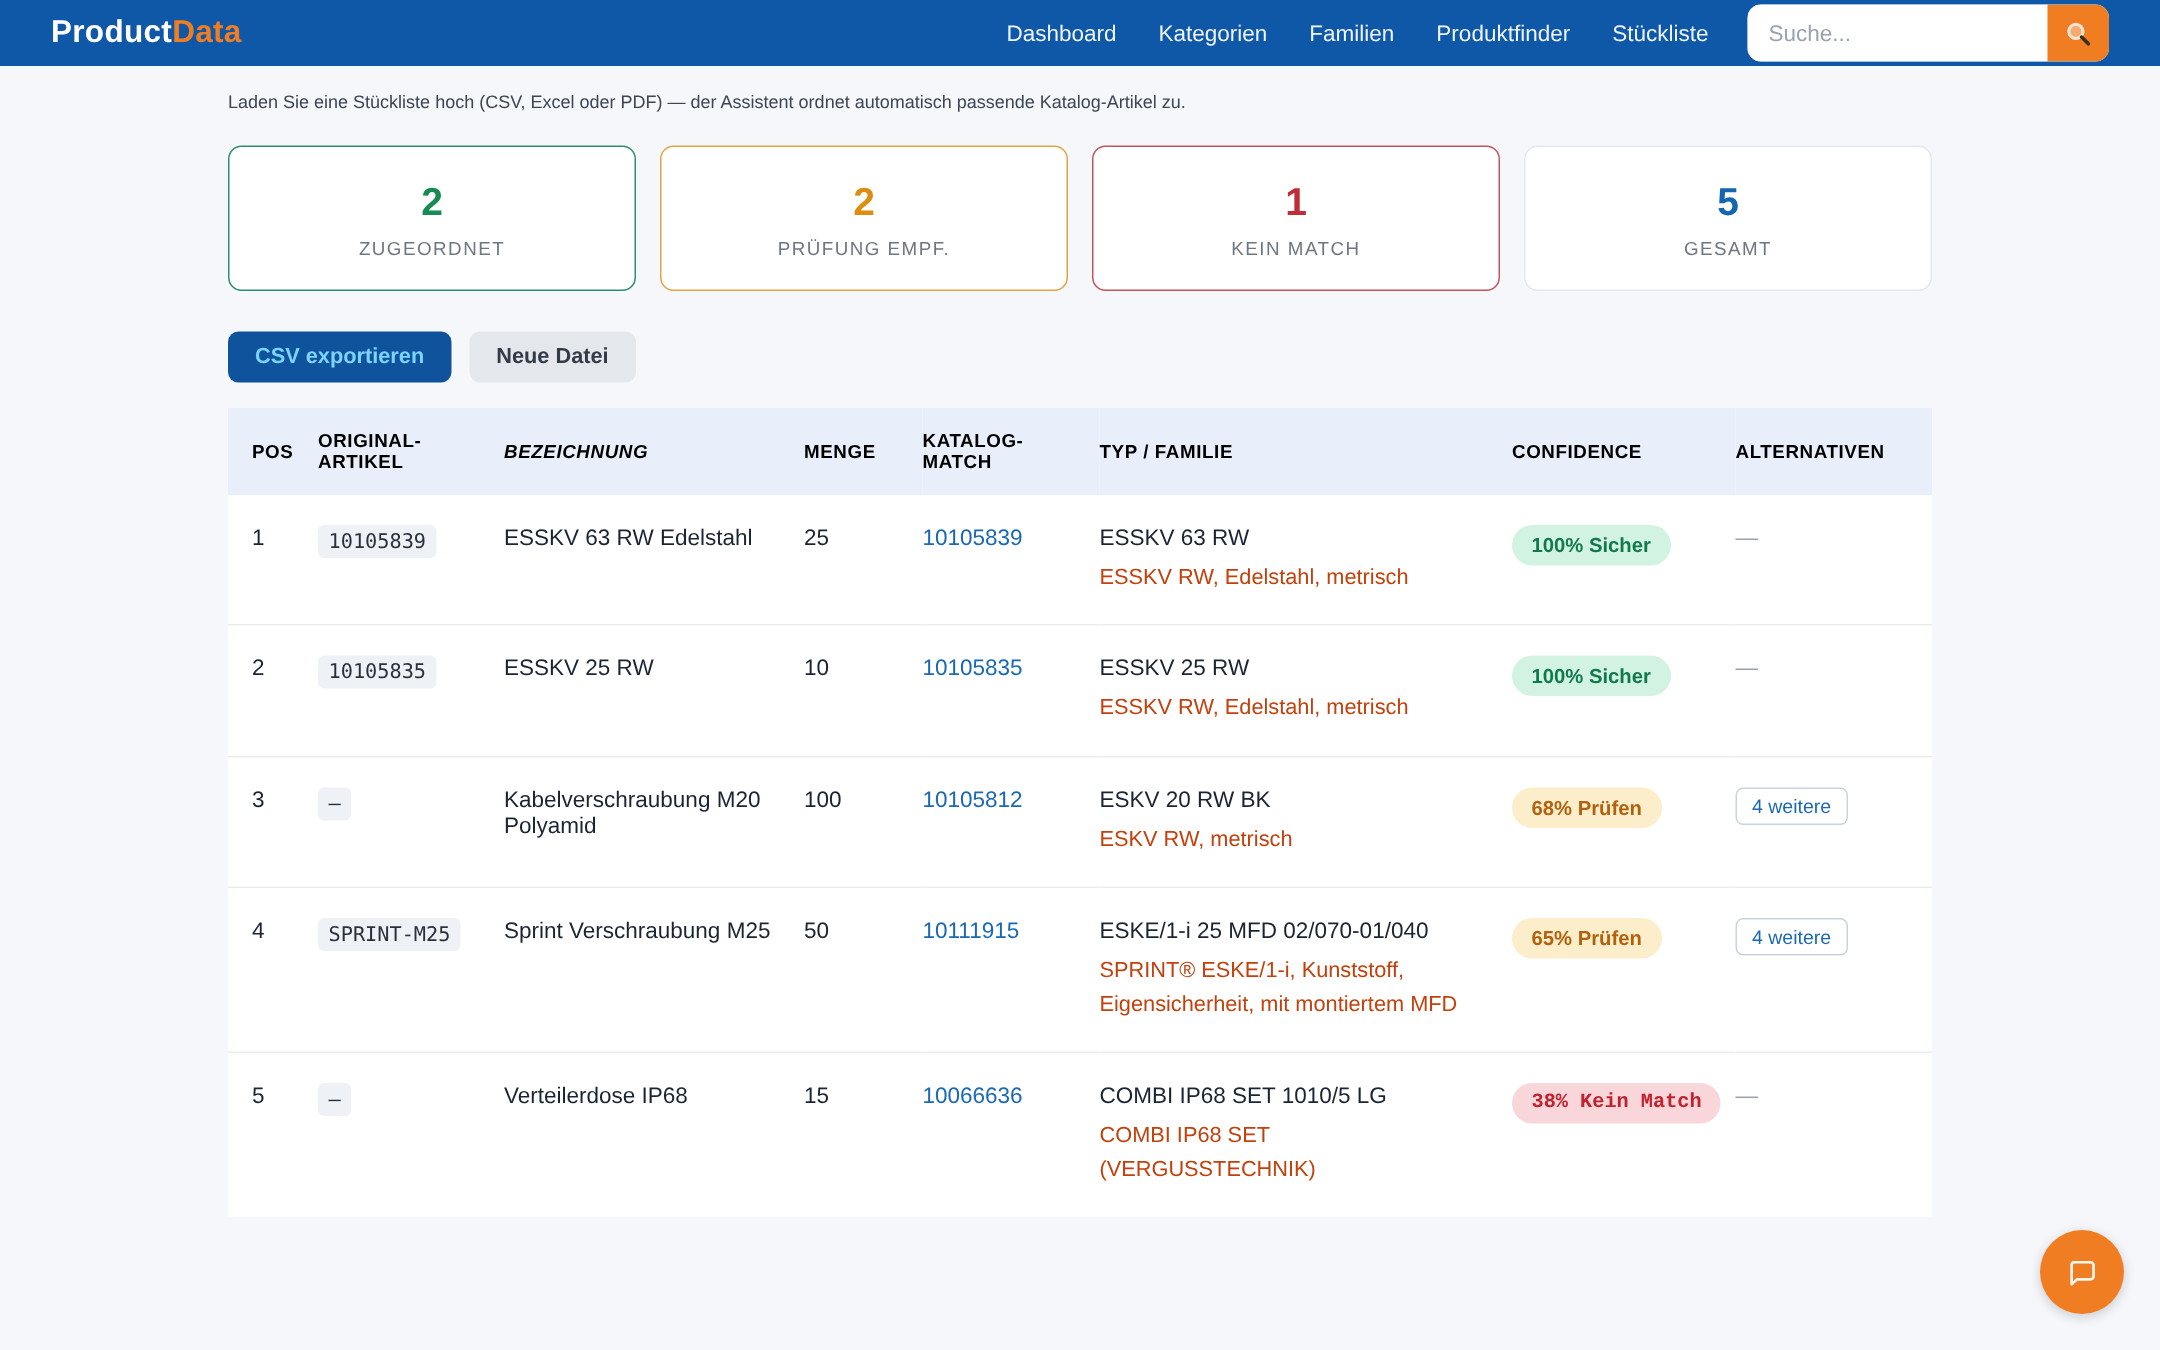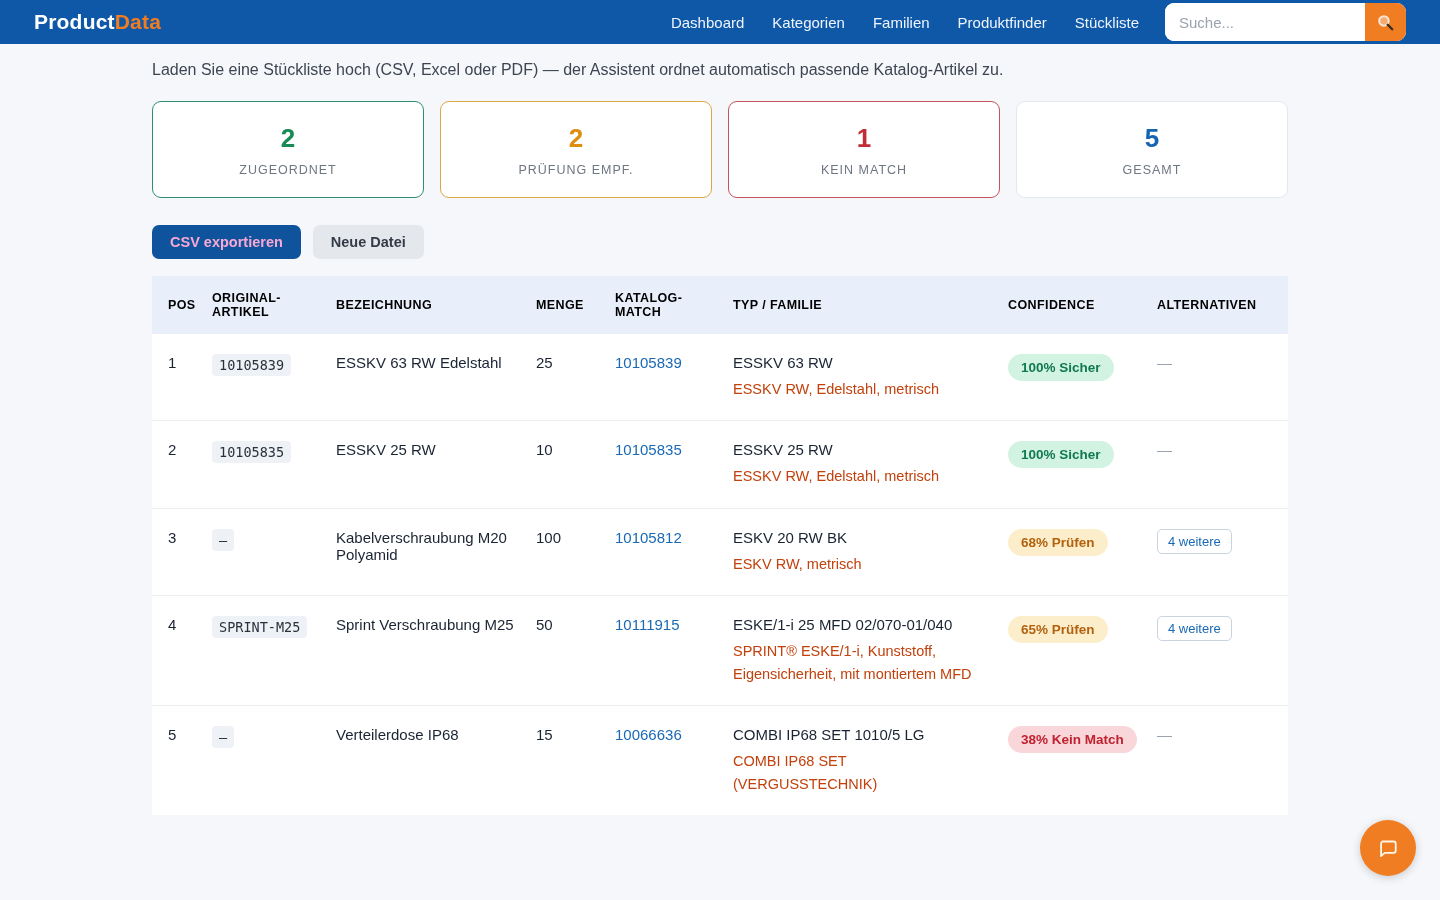--- a/index.html
+++ b/index.html
@@ -66,21 +66,21 @@
   .container { width: 1136px; margin: 0 auto; }
   .page-title {
     margin-top: 32px;
     font-size: 28px;
     font-weight: bold;
     color: #17202f;
     letter-spacing: 0.2px;
   }
   .page-subtitle {
     margin-top: 17px;
-    font-size: 16px;
+    font-size: 12px;
     color: #3e4552;
   }
 
   
   .stats-row {
     margin-top: 22px;
     display: flex;
     gap: 16px;
   }
   .stat-card {
@@ -114,41 +114,41 @@
   .btn {
     border: none;
     border-radius: 7px;
     height: 34px;
     padding: 0 18px;
     font-size: 14.5px;
     font-weight: bold;
     font-family: "Liberation Sans", sans-serif;
     cursor: pointer;
   }
-  .btn-primary { background: #0f539c; color: #f9a8d4; }
+  .btn-primary { background: #0f539c; color: #7dd3fc; }
   .btn-secondary { background: #e4e7eb; color: #333b49; }
 
   
   .table-wrap { margin-top: 17px; background: #ffffff; }
   table { border-collapse: collapse; width: 1136px; table-layout: fixed; }
   thead tr { background: #e8effa; }
   th {
     text-align: left;
     vertical-align: middle;
     font-size: 12.5px;
     font-weight: bold;
     letter-spacing: 0.4px;
     color: #000000;
     padding: 12px 18px 12px 0;
     height: 58px;
   }
   th:first-child { padding-left: 16px; }
   .col-pos { width: 60px; }
   .col-original { width: 124px; }
-  .col-bezeichnung { width: 200px; }
+  .col-bezeichnung { width: 200px; font-style: italic; }
   .col-menge { width: 79px; }
   .col-katalog { width: 118px; }
   .col-typ { width: 275px; }
   .col-confidence { width: 149px; }
   .col-alt { width: 131px; margin-left: 36px; }
   td {
     vertical-align: top;
     padding: 20px 18px 20px 0;
     font-size: 15px;
     color: #1b2433;
@@ -171,21 +171,21 @@
   .badge {
     display: inline-block;
     font-size: 13.5px;
     font-weight: bold;
     border-radius: 999px;
     padding: 6px 13px;
     white-space: nowrap;
   }
   .badge--green  { background: #d3f3e2; color: #117a4d; }
   .badge--yellow { background: #fdeecb; color: #b2620e; text-align: center; }
-  .badge--red    { background: #f9d6da; color: #c0222f; }
+  .badge--red    { background: #f9d6da; color: #c0222f; font-family: Liberation Mono, monospace; }
   .alt-dash { color: #9aa2ad; }
   .alt-button {
     background: #ffffff;
     border: 1px solid #c9d4e0;
     border-radius: 5px;
     color: #1a69b4;
     font-size: 13px;
     font-family: "Liberation Sans", sans-serif;
     padding: 4px 10px;
     cursor: pointer;

